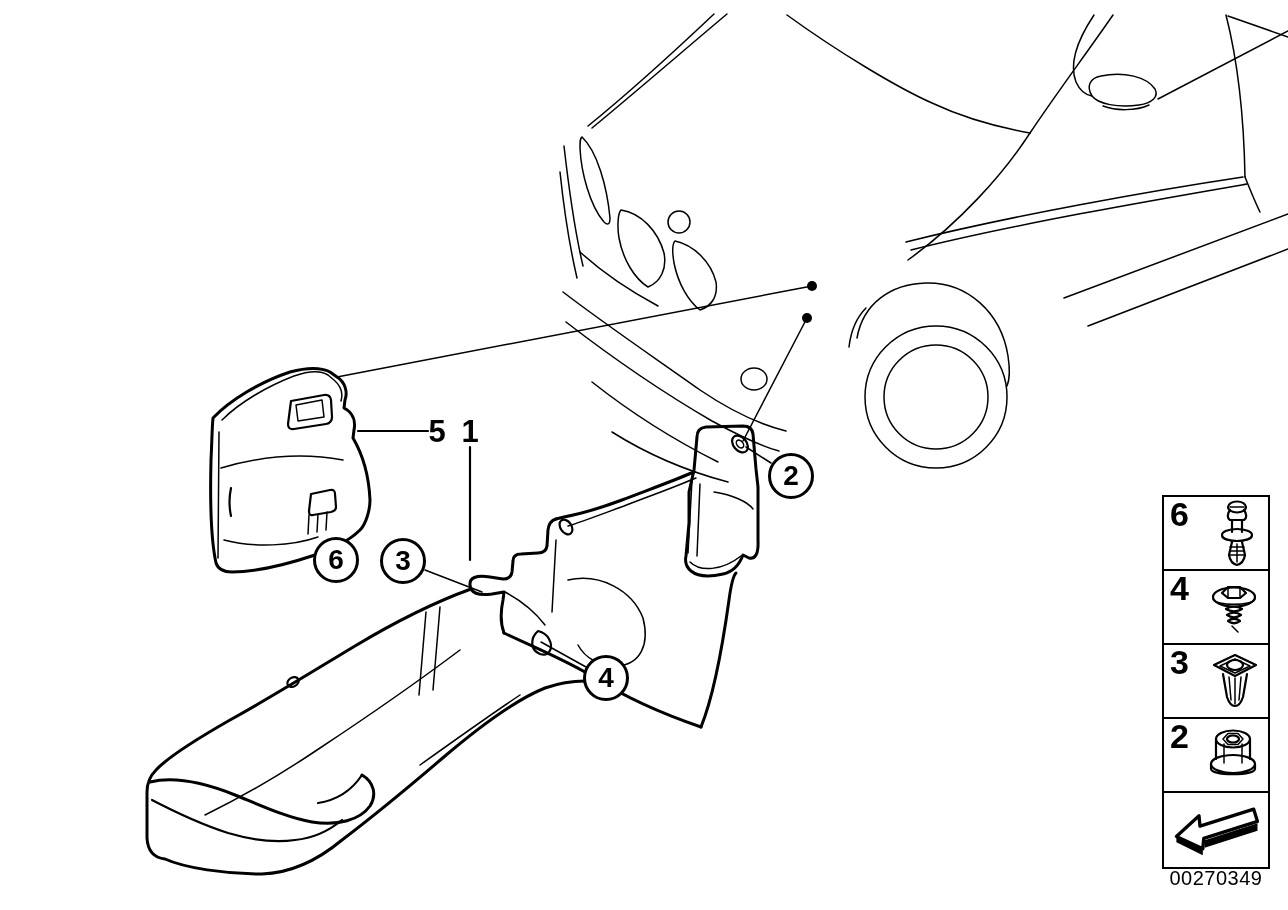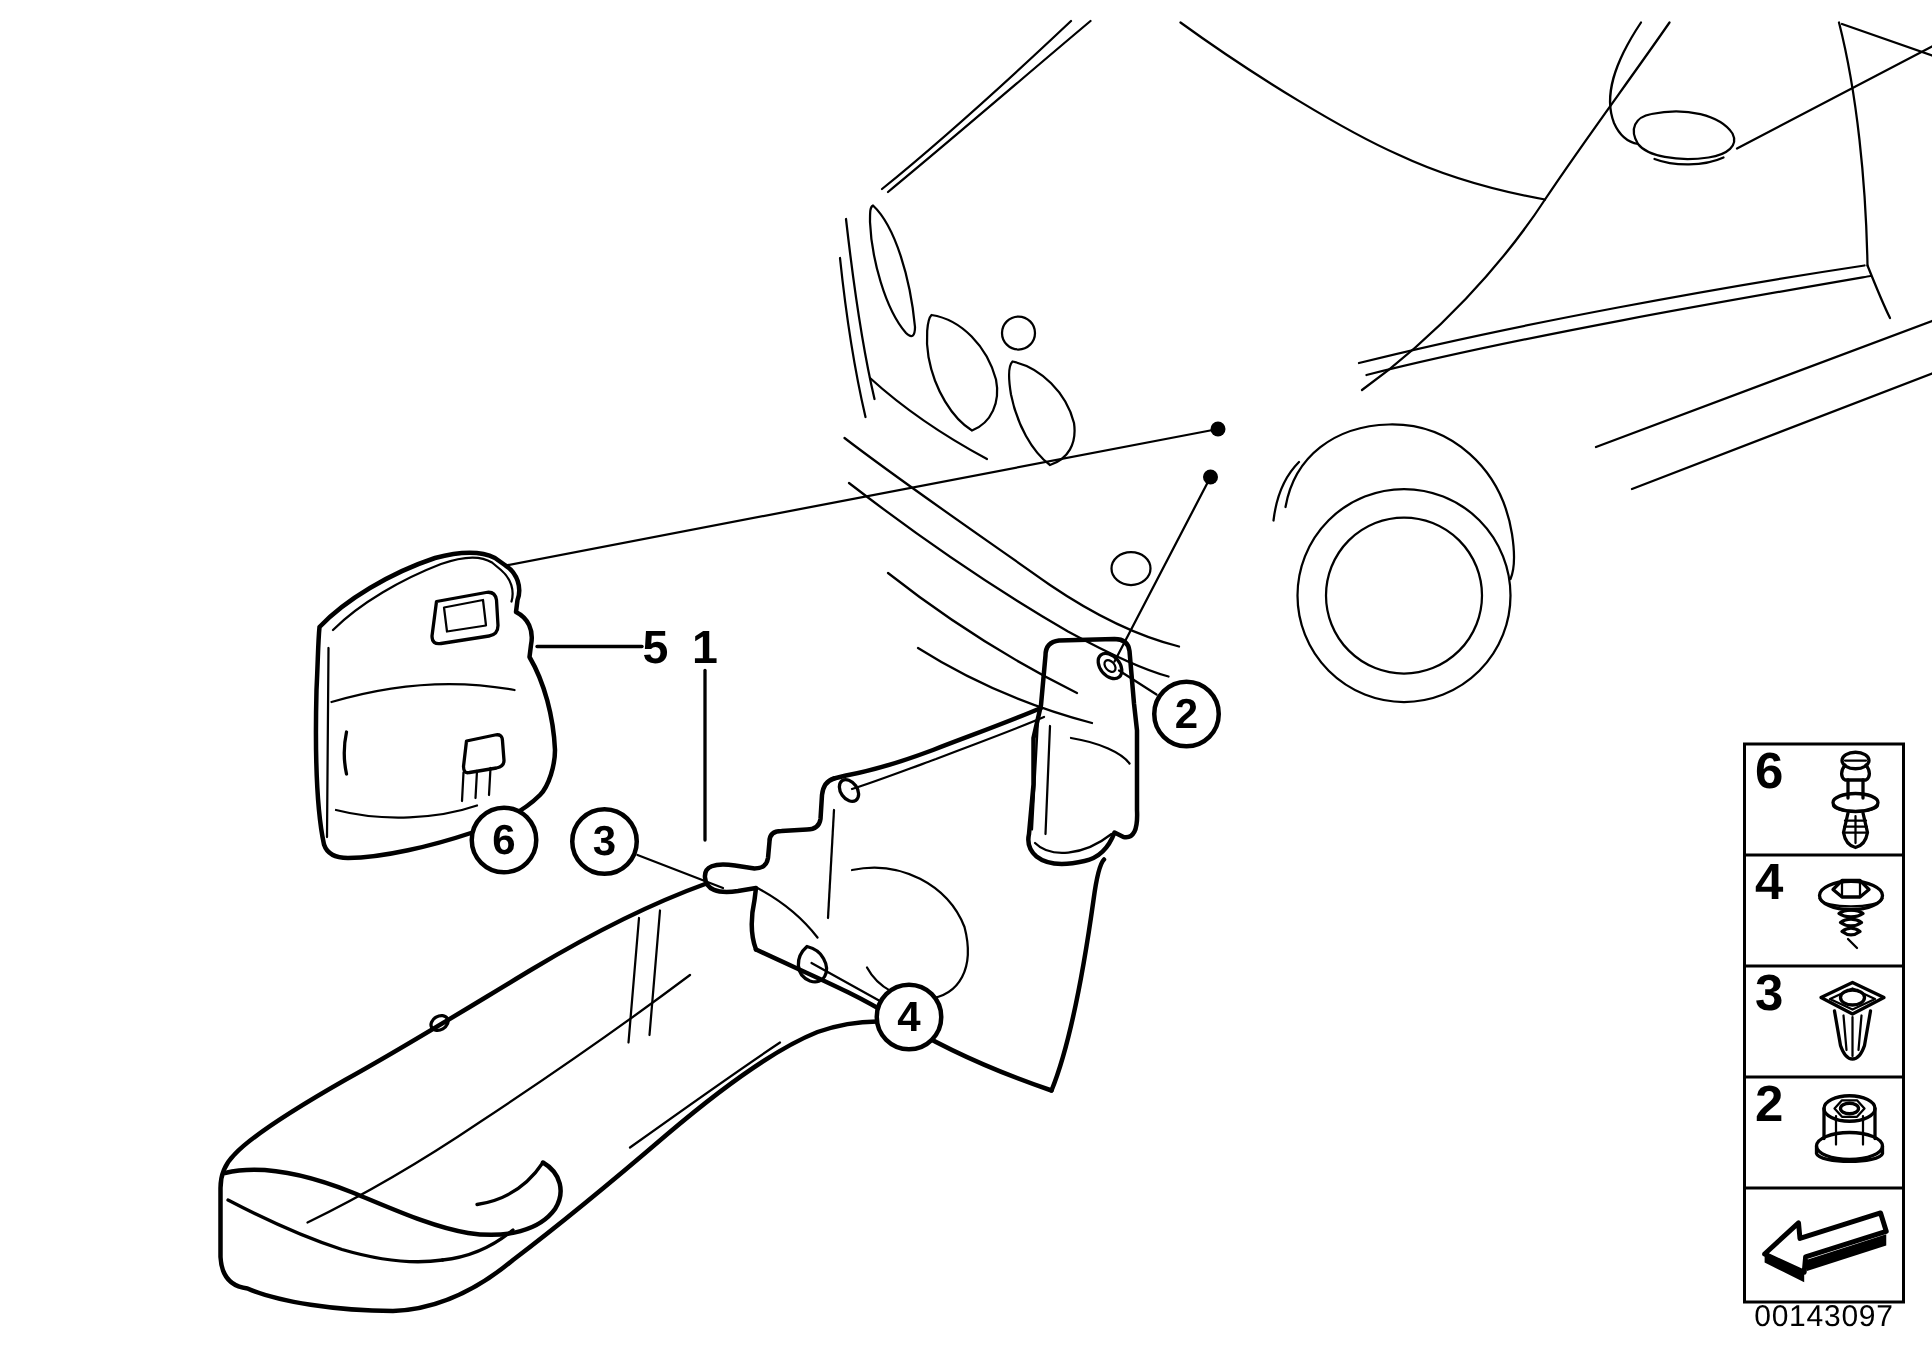--- a/index.html
+++ b/index.html
@@ -216,15 +216,15 @@
       <span class="arrow-icon-wrap">
         <svg width="96" height="66" viewBox="0 0 100 70">
           <path d="M 38,48 L 94,30 L 94,38 L 38,56 Z" fill="#000"></path>
           <path d="M 8,44 L 36,57 L 36,64 L 8,50 Z" fill="#000"></path>
           <path d="M 8,44 L 32,22 L 33,33 L 90,15 L 94,28 L 37,46 L 36,57 Z" fill="#fff" stroke="#000" stroke-width="3.5" stroke-linejoin="round"></path>
         </svg>
       </span>
     </div>
   </div>
 
-  <div class="image-id">00143097</div>
+  <div class="image-id">00270349</div>
 
 </div>
 
 </body></html>

